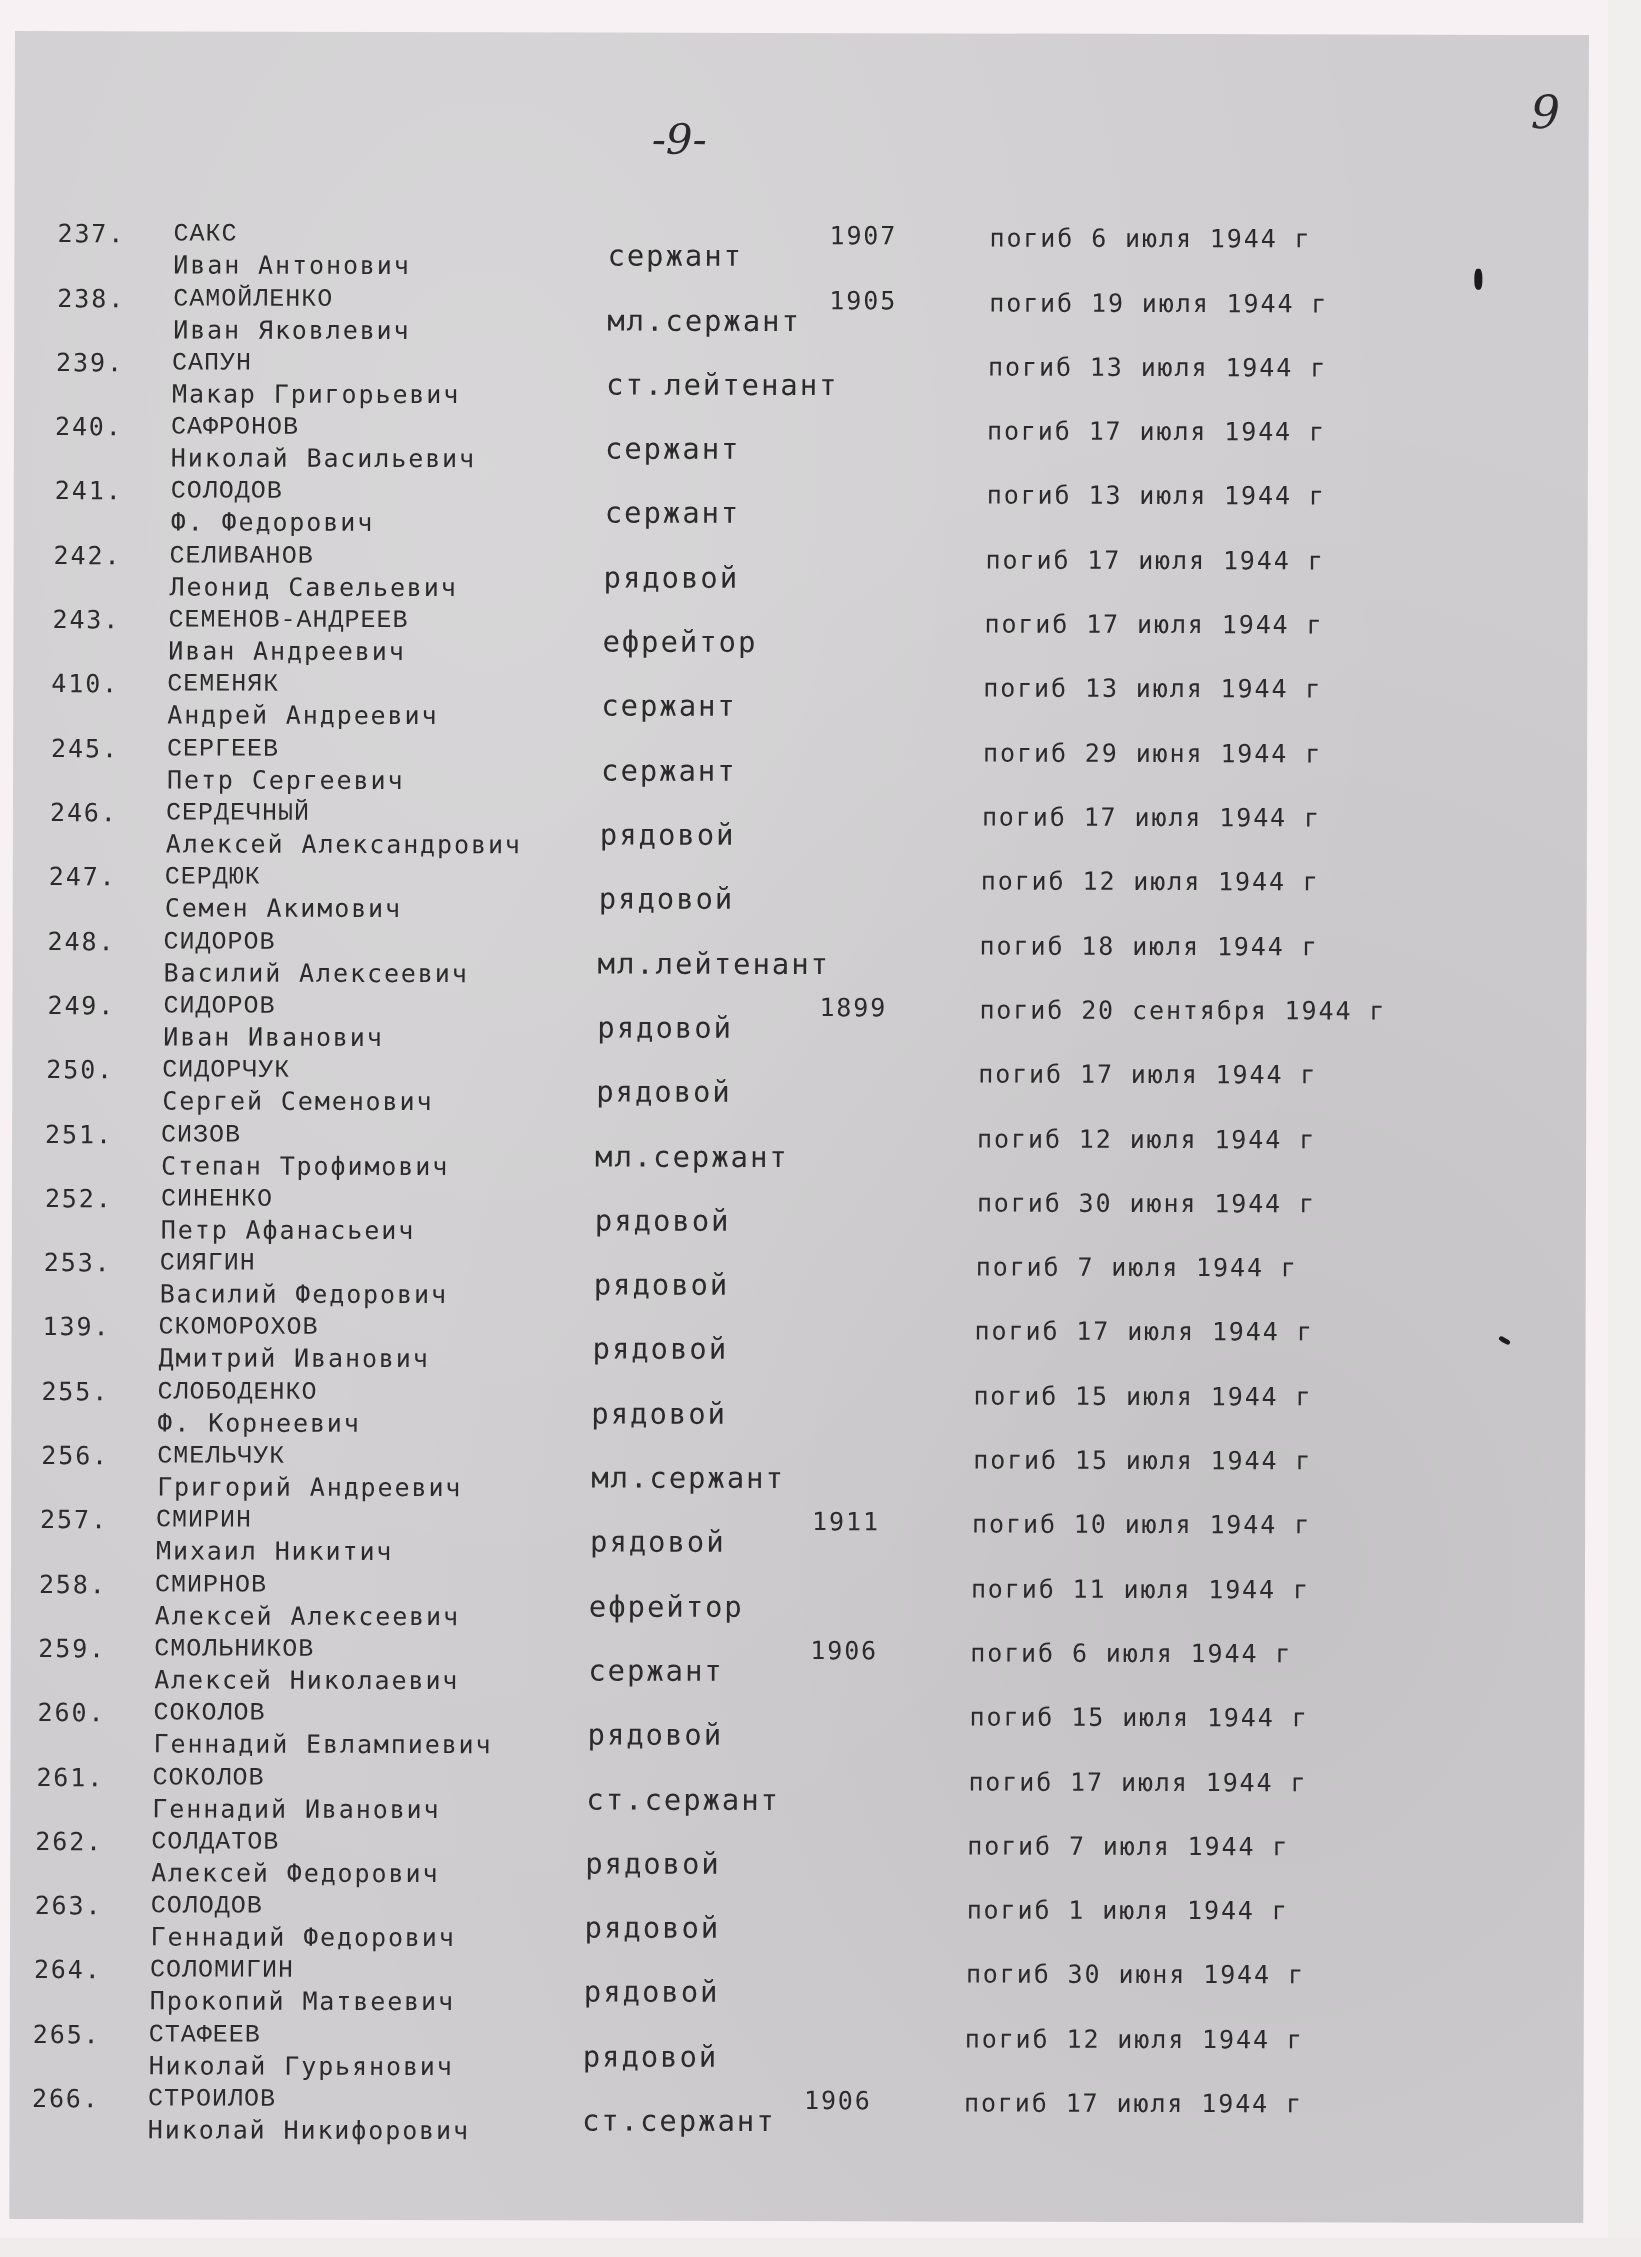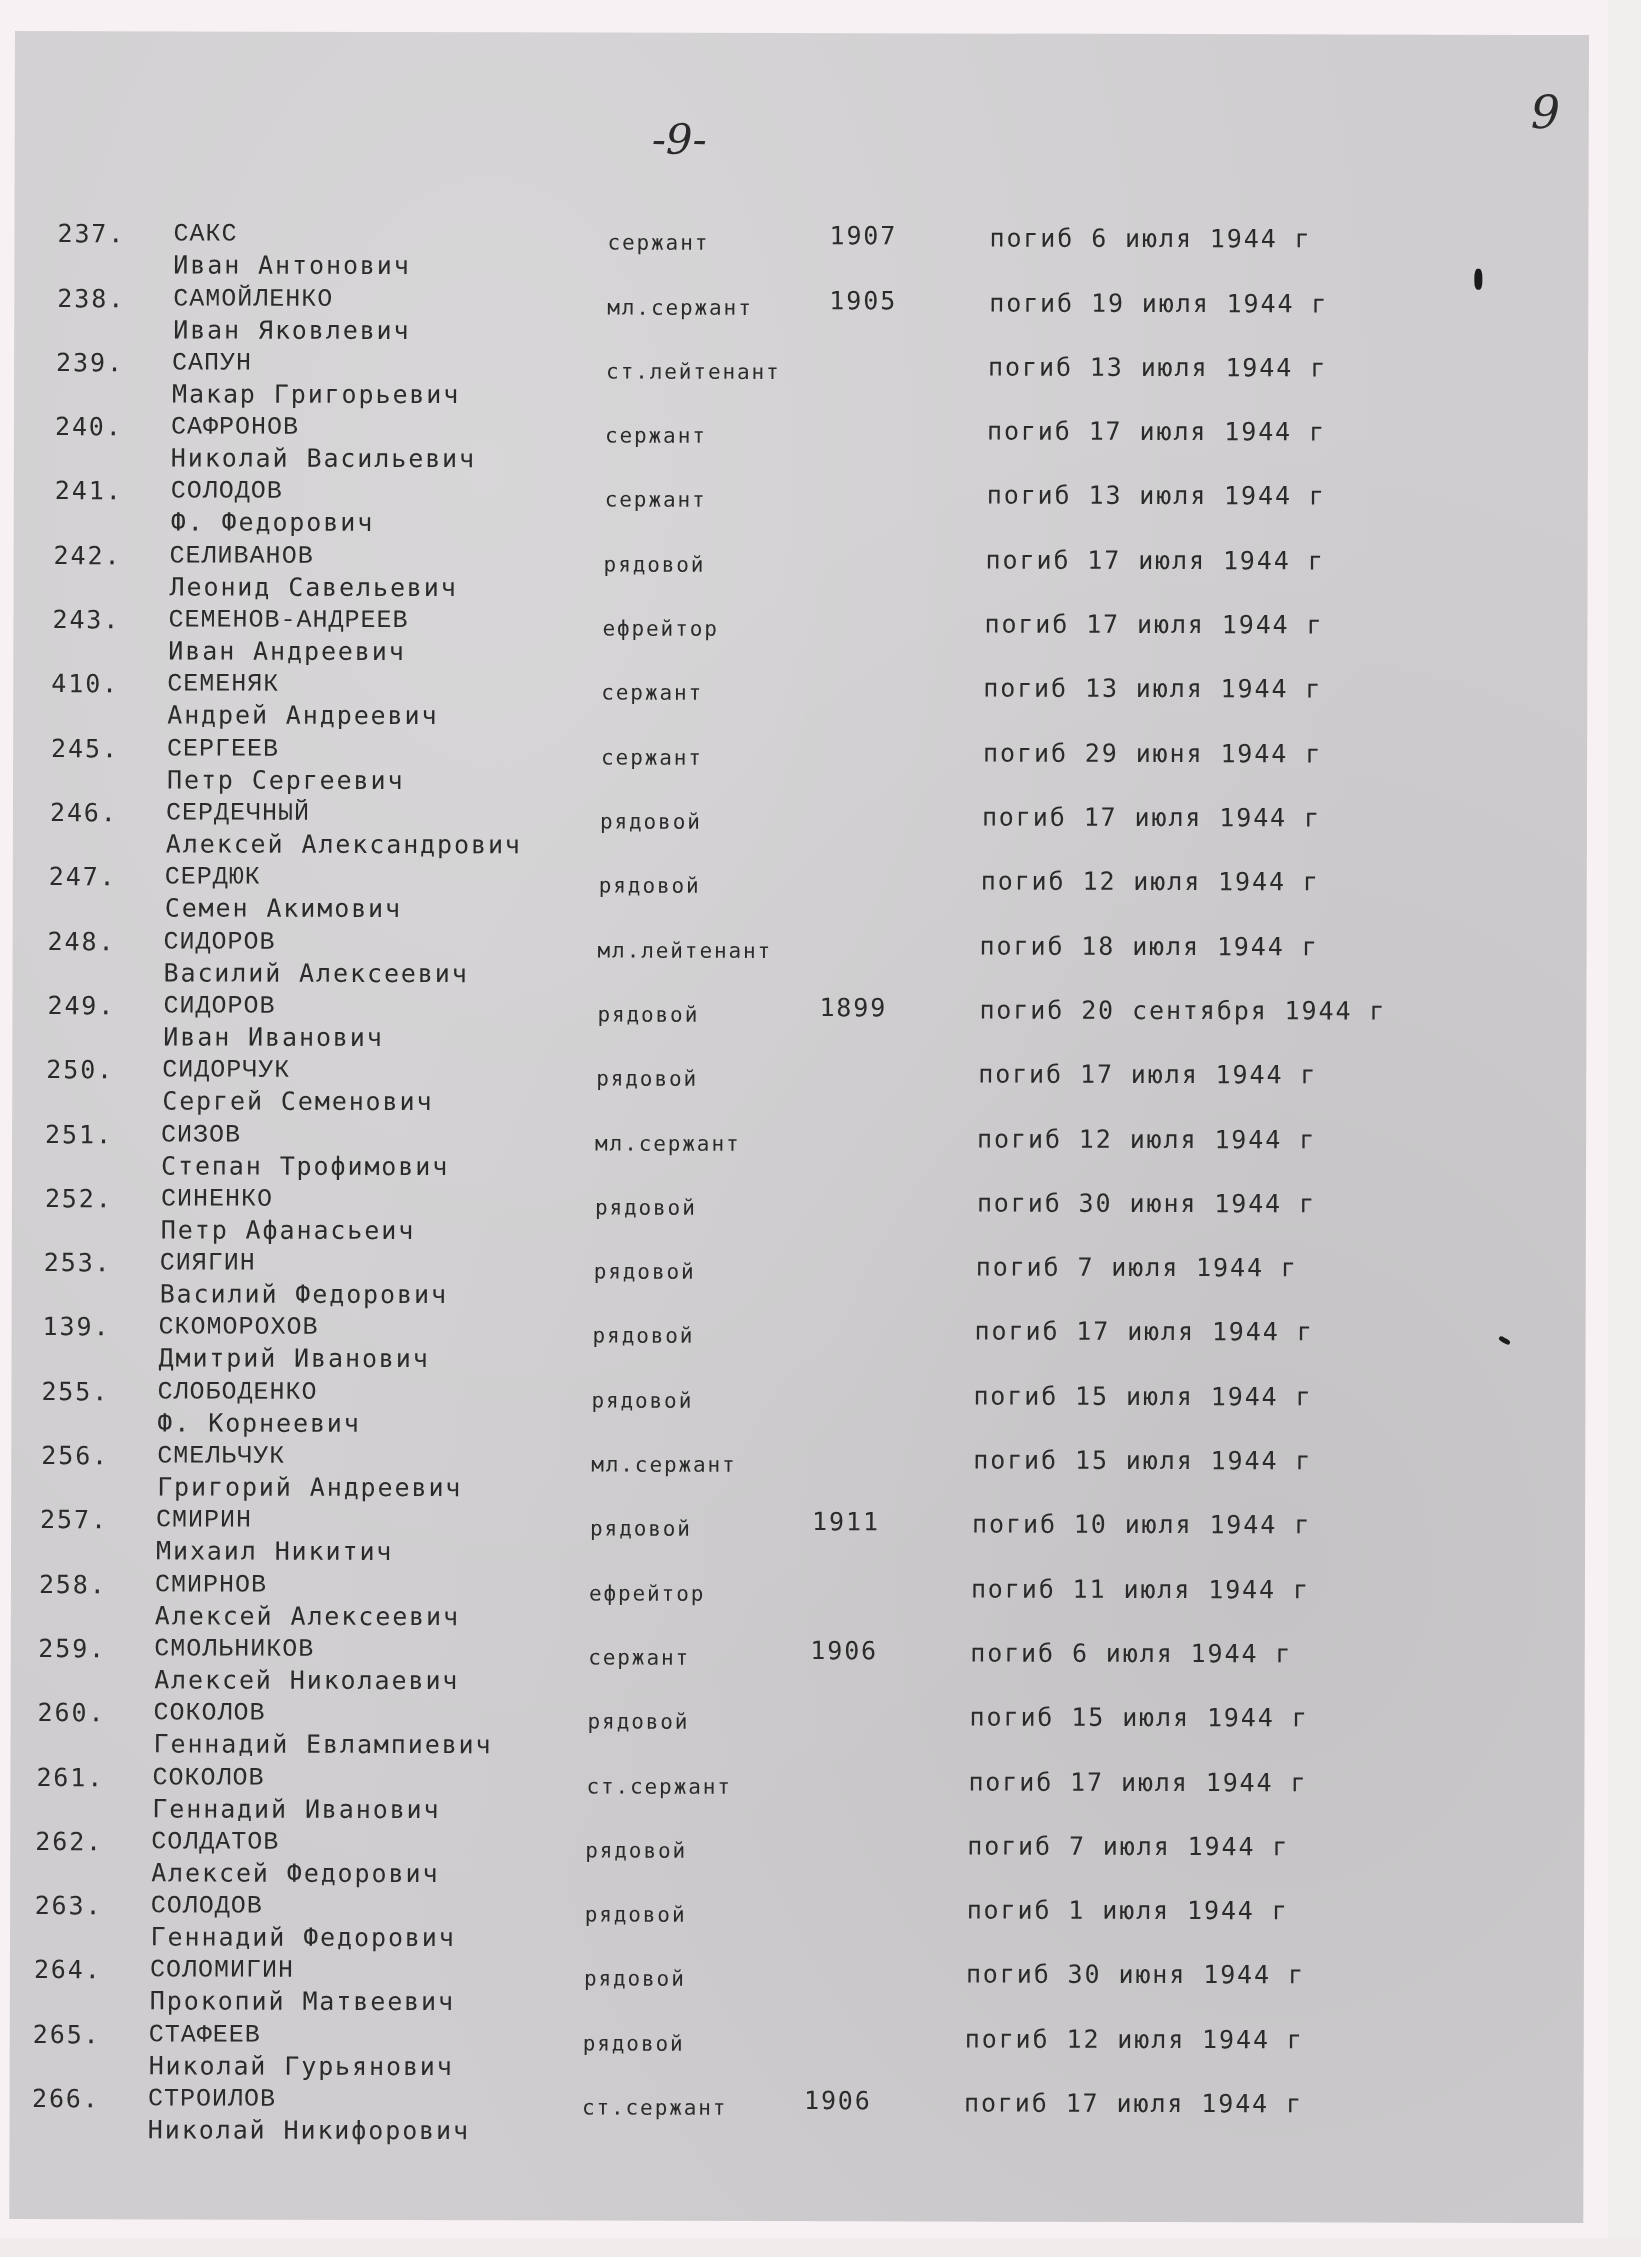--- a/index.html
+++ b/index.html
@@ -89,22 +89,22 @@
       font-family: Liberation Mono, monospace;
     }
     .entry .given {
       position: absolute;
       left: 116px;
       top: 31px;
     }
     .entry .rank {
       position: absolute;
       left: 550px;
-      top: 10px;
-      font-size: 21px;
+      top: 18px;
+      font-size: 29px;
     }
     .entry .year {
       position: absolute;
       left: 772px;
       top: 0;
       text-align: right;
     }
     .entry .death {
       position: absolute;
       left: 932px;

